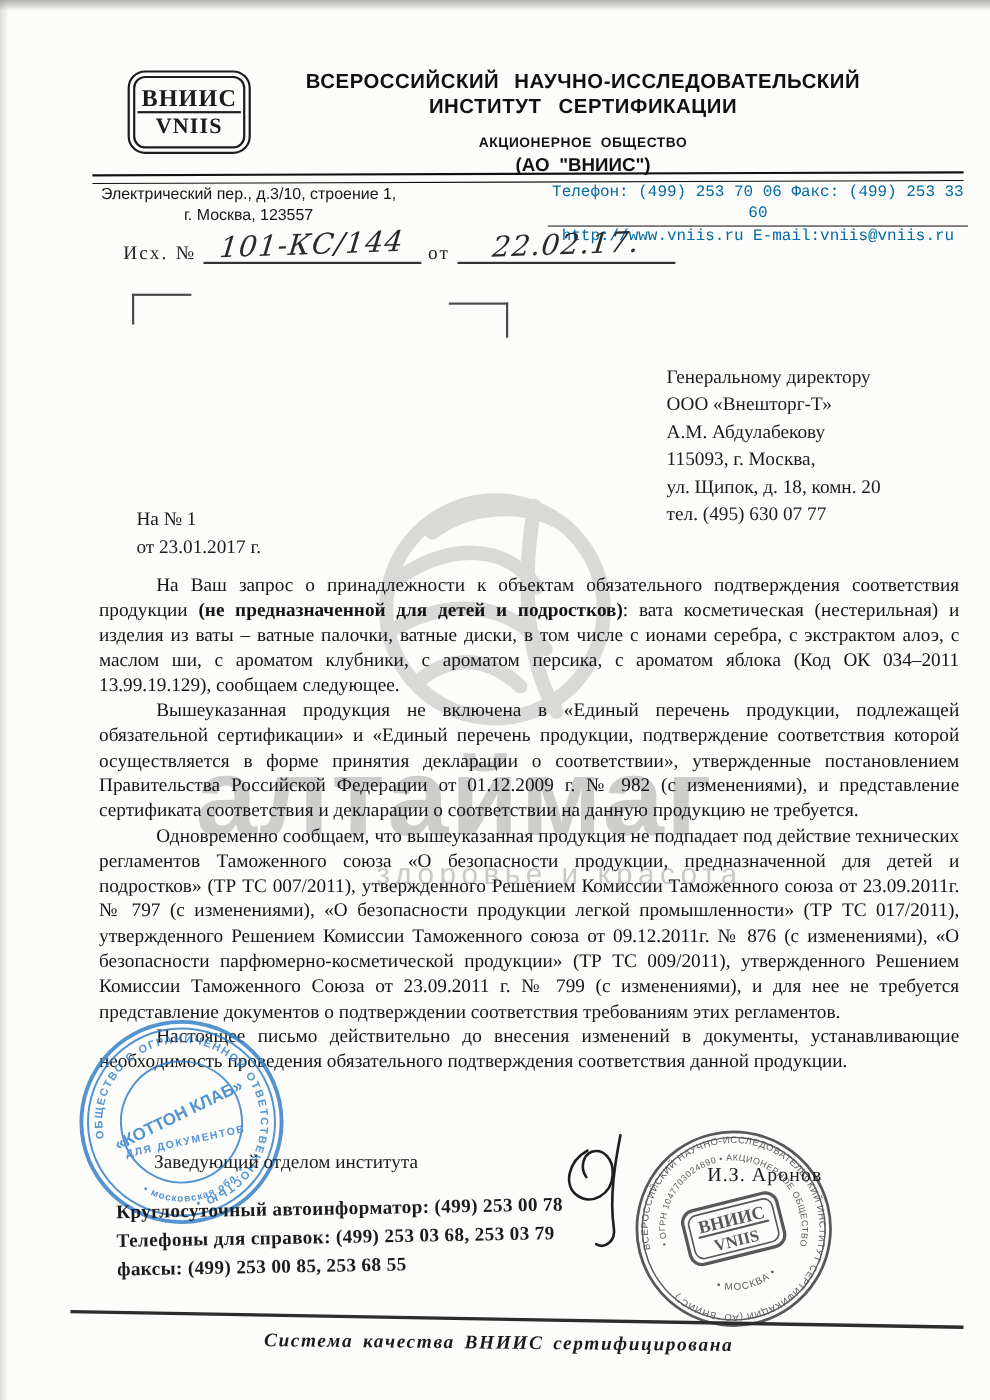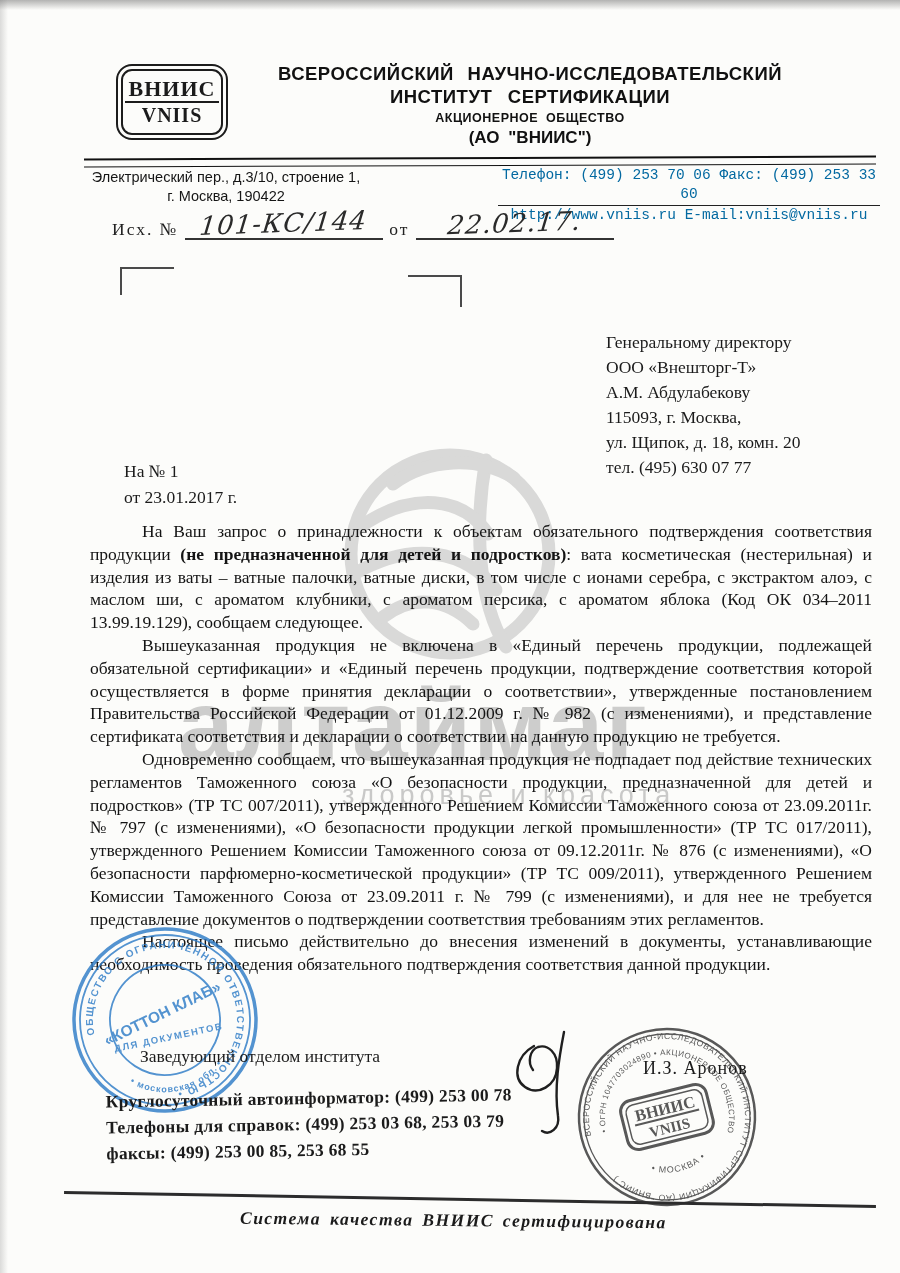--- a/index.html
+++ b/index.html
@@ -16,21 +16,21 @@
             border:2px solid #1c1c1c;border-radius:16px;padding:3px;box-sizing:border-box;}
   .logo-inner{width:100%;height:100%;border:2px solid #1c1c1c;border-radius:11px;
             display:flex;flex-direction:column;align-items:center;justify-content:center;box-sizing:border-box;}
   .logo-ru{font-size:22px;font-weight:bold;letter-spacing:1px;line-height:24px;
            border-bottom:2px solid #1c1c1c;padding:0 4px;}
   .logo-en{font-size:20px;font-weight:bold;letter-spacing:1px;line-height:24px;}
   .lh-title{position:absolute;left:250px;top:62px;width:560px;text-align:center;
             font-family:"Liberation Sans",sans-serif;color:#111;}
   .lh-t1{font-size:18.5px;font-weight:bold;letter-spacing:.5px;word-spacing:8px;line-height:23px;}
   .lh-t2{font-size:18.5px;font-weight:bold;letter-spacing:.5px;word-spacing:10px;line-height:23px;}
-  .lh-t3{font-size:12.5px;font-weight:bold;letter-spacing:.5px;word-spacing:4px;line-height:17px;margin-top:2px;}
+  .lh-t3{font-size:12.5px;font-weight:bold;letter-spacing:.5px;word-spacing:4px;line-height:17px;margin-top:14px;}
   .lh-t4{font-size:17px;font-weight:bold;word-spacing:4px;line-height:21px;}
   .dbl-rule{position:absolute;left:84px;top:157px;width:792px;height:6px;
             border-top:2.5px solid #111;border-bottom:1.5px solid #111;transform:rotate(-.2deg);}
   .addr{position:absolute;left:86px;top:168px;width:280px;text-align:center;
         font-family:"Liberation Sans",sans-serif;font-size:14.5px;line-height:19px;color:#151515;}
   .contact-top{position:absolute;left:498px;top:166px;width:382px;text-align:center;
         font-family:Liberation Mono, monospace;font-size:14.5px;line-height:19px;color:#0369a1;}
   .contact-top .phone{border-bottom:1.5px solid #222;display:inline-block;padding-bottom:1px;}
 
   
@@ -96,21 +96,21 @@
   </div>
   <div class="lh-title">
     <div class="lh-t1">ВСЕРОССИЙСКИЙ  НАУЧНО-ИССЛЕДОВАТЕЛЬСКИЙ</div>
     <div class="lh-t2">ИНСТИТУТ  СЕРТИФИКАЦИИ</div>
     <div class="lh-t3">АКЦИОНЕРНОЕ  ОБЩЕСТВО</div>
     <div class="lh-t4">(АО  "ВНИИС")</div>
   </div>
   <div class="dbl-rule"></div>
   <div class="addr">
     <div>Электрический пер., д.3/10, строение 1,</div>
-    <div>г. Москва, 190422</div>
+    <div>г. Москва, 123557</div>
   </div>
   <div class="contact-top">
     <div><span class="phone">Телефон: (499) 253 70 06  Факс: (499)  253 33 60</span></div>
     <div>http://www.vniis.ru  E-mail:vniis@vniis.ru</div>
   </div>
 
   <div class="outgoing">
     <span>Исх.  №</span>
     <span class="uline"><span class="hand">101-КС/144</span></span>
     <span>от</span>

